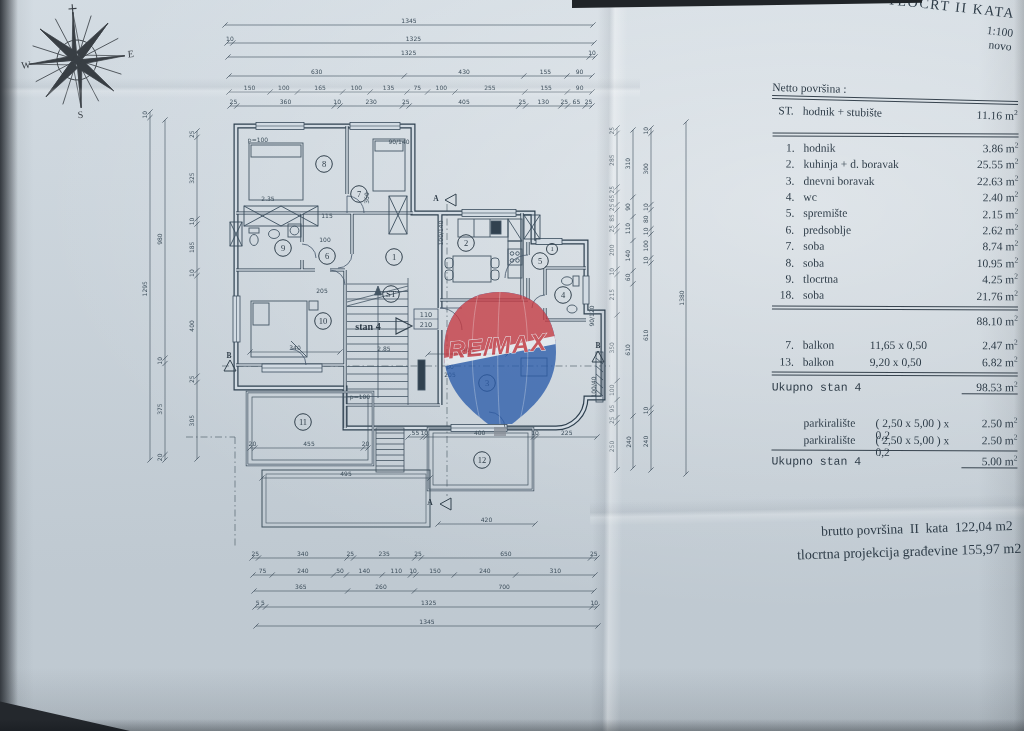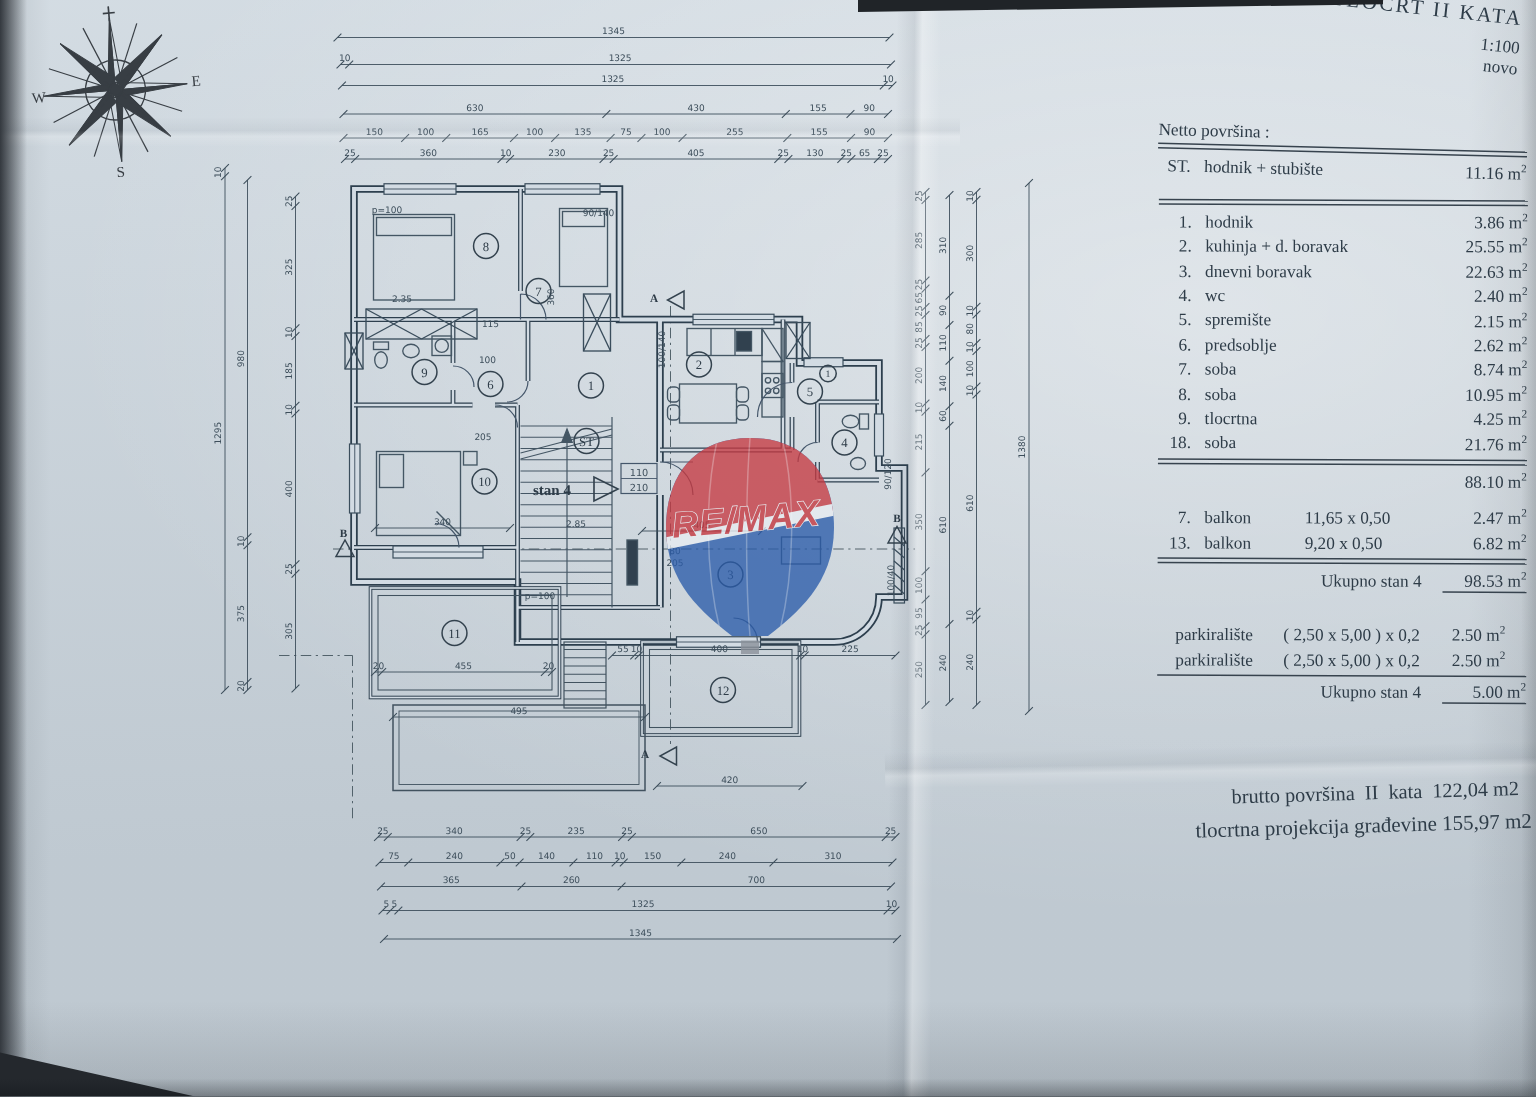--- a/index.html
+++ b/index.html
@@ -43,25 +43,25 @@
   #area-table{position:absolute;left:772px;top:84px;width:246px;font-size:11.5px;}
   .sec1{transform:rotate(1.4deg);}
   .sec2{transform:rotate(.2deg);margin-top:12px;}
   .tbl-head{font-size:11.5px;margin-bottom:2px;}
   .rule{height:2px;border-top:1.2px solid #37434e;border-bottom:1px solid #37434e;margin:2px 0 3px 0;}
   .rule1{border-top:1px solid #37434e;margin:2px 0 2px 0;}
   .trow{display:flex;align-items:baseline;height:16.4px;}
   .tno{width:22px;text-align:right;margin-right:9px;}
   .tname{flex:1;}
   .tdims{width:92px;}
-  .tlabel{flex:1;text-align:right;padding-right:14px;}
+  .tlabel{flex:1;text-align:left;padding-right:14px;font-family:Liberation Mono, monospace;}
   .tval{width:56px;text-align:right;white-space:nowrap;}
   .tval.u{border-bottom:1.2px solid #37434e;}
   .tval sup{font-size:7.5px;}
-  .park .tname{flex:none;width:72px;margin-left:12px;}
+  .park .tname{flex:none;width:72px;margin-left:32px;}
   .gap8{height:8px;} .gap20{height:20px;}
 
   #footer-block{position:absolute;left:733px;top:522px;width:290px;
     transform:rotate(-1.7deg);text-align:right;}
   #footer-block .f1{font-size:13.5px;white-space:pre;padding-right:10px;}
   #footer-block .f2{font-size:14px;white-space:pre;margin-top:7px;padding-right:2px;}
 </style>
 </head>
 <body>
 

